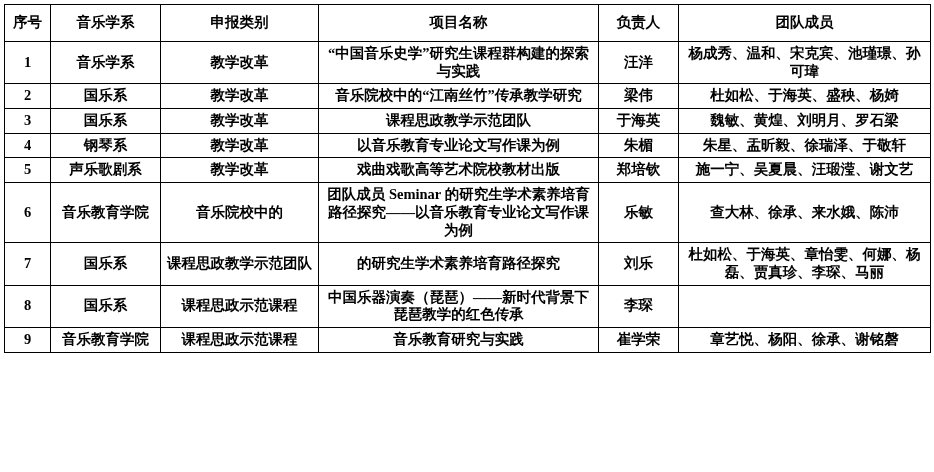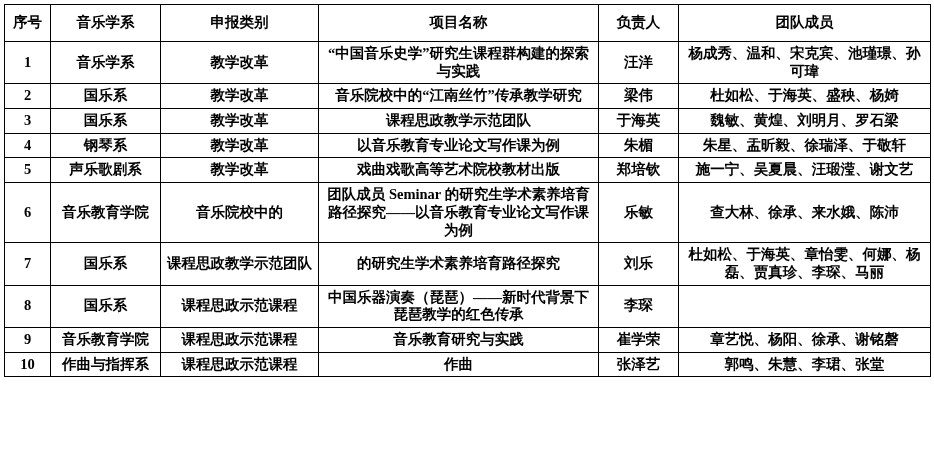--- a/index.html
+++ b/index.html
@@ -138,23 +138,15 @@
         <td class="members"></td>
       </tr>
       <tr>
         <td class="idx">9</td>
         <td>音乐教育学院</td>
         <td>课程思政示范课程</td>
         <td class="proj">音乐教育研究与实践</td>
         <td>崔学荣</td>
         <td class="members">章艺悦、杨阳、徐承、谢铭磬</td>
       </tr>
-      <tr>
-        <td class="idx">10</td>
-        <td>作曲与指挥系</td>
-        <td>课程思政示范课程</td>
-        <td class="proj">作曲</td>
-        <td>张泽艺</td>
-        <td class="members">郭鸣、朱慧、李珺、张堂</td>
-      </tr>
     </tbody>
   </table>
 </div>
 
 </body></html>

